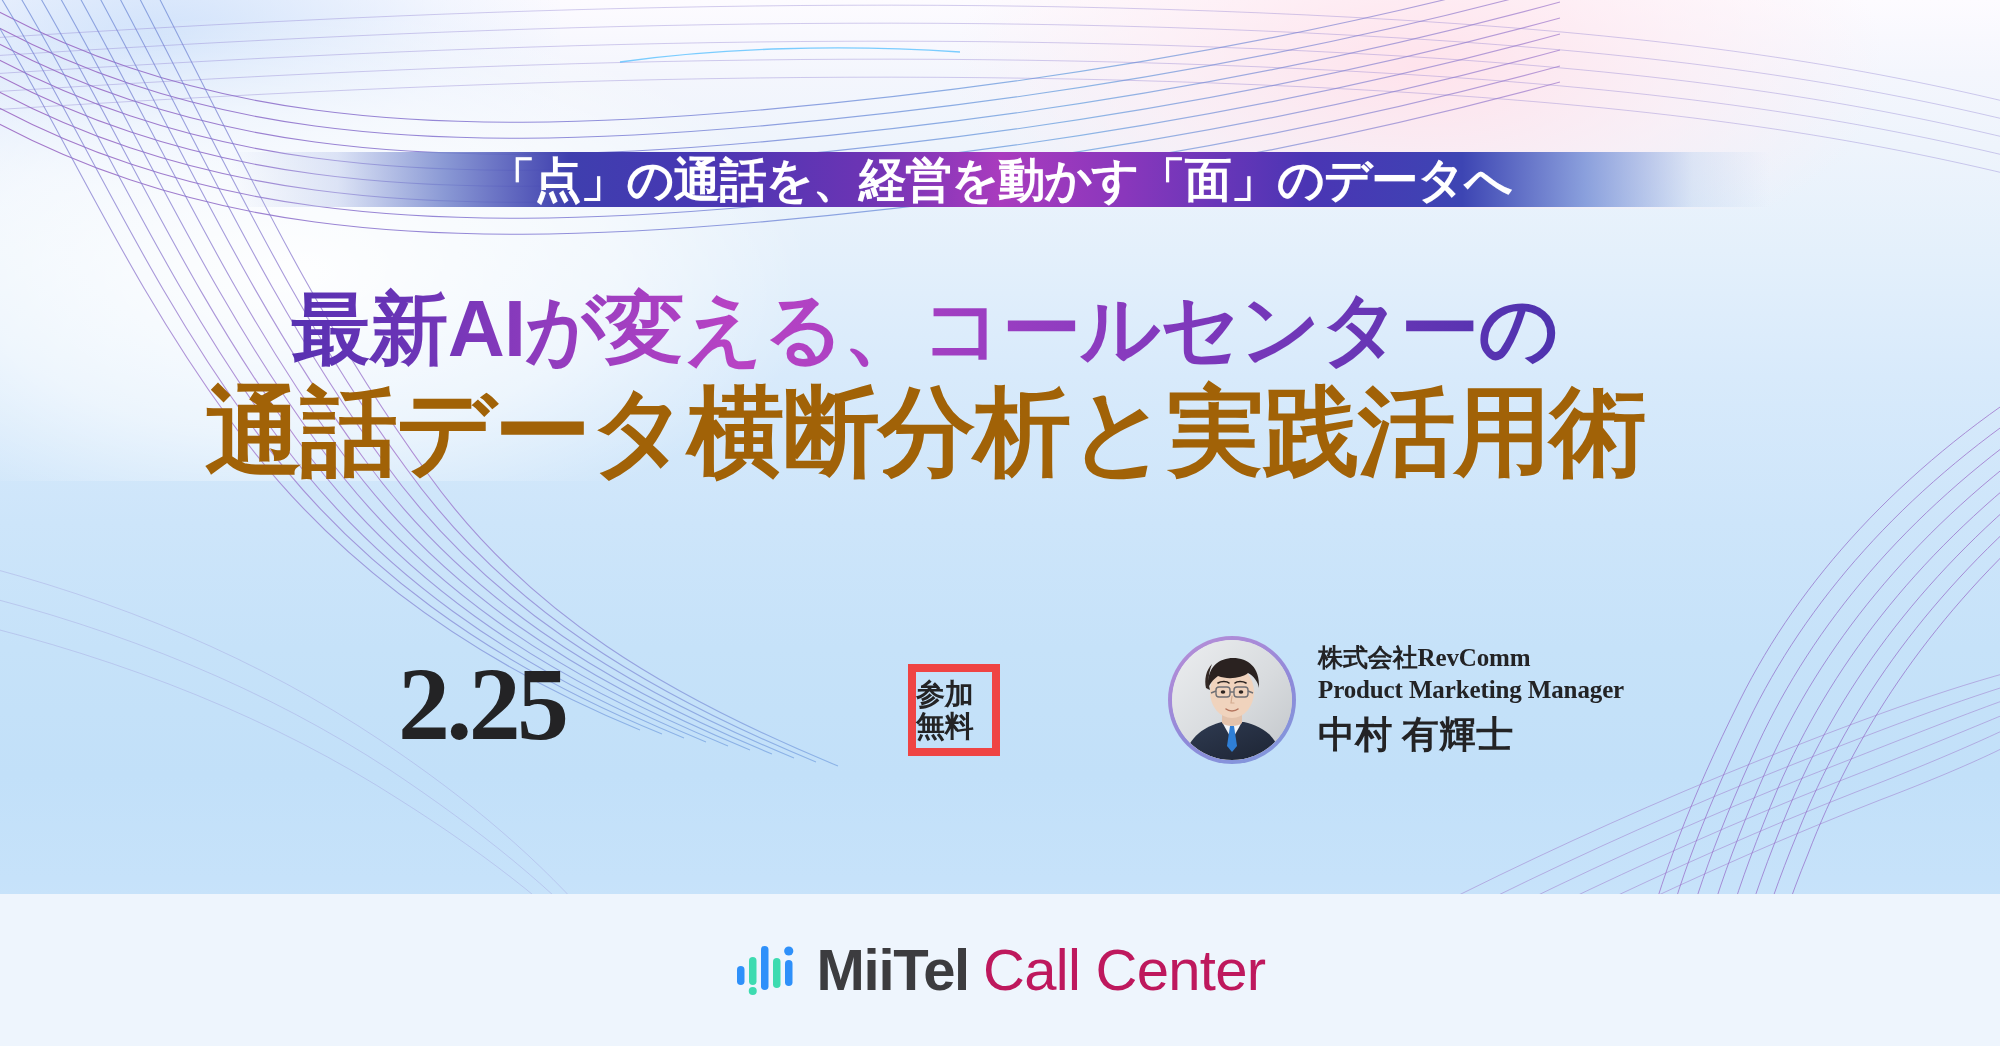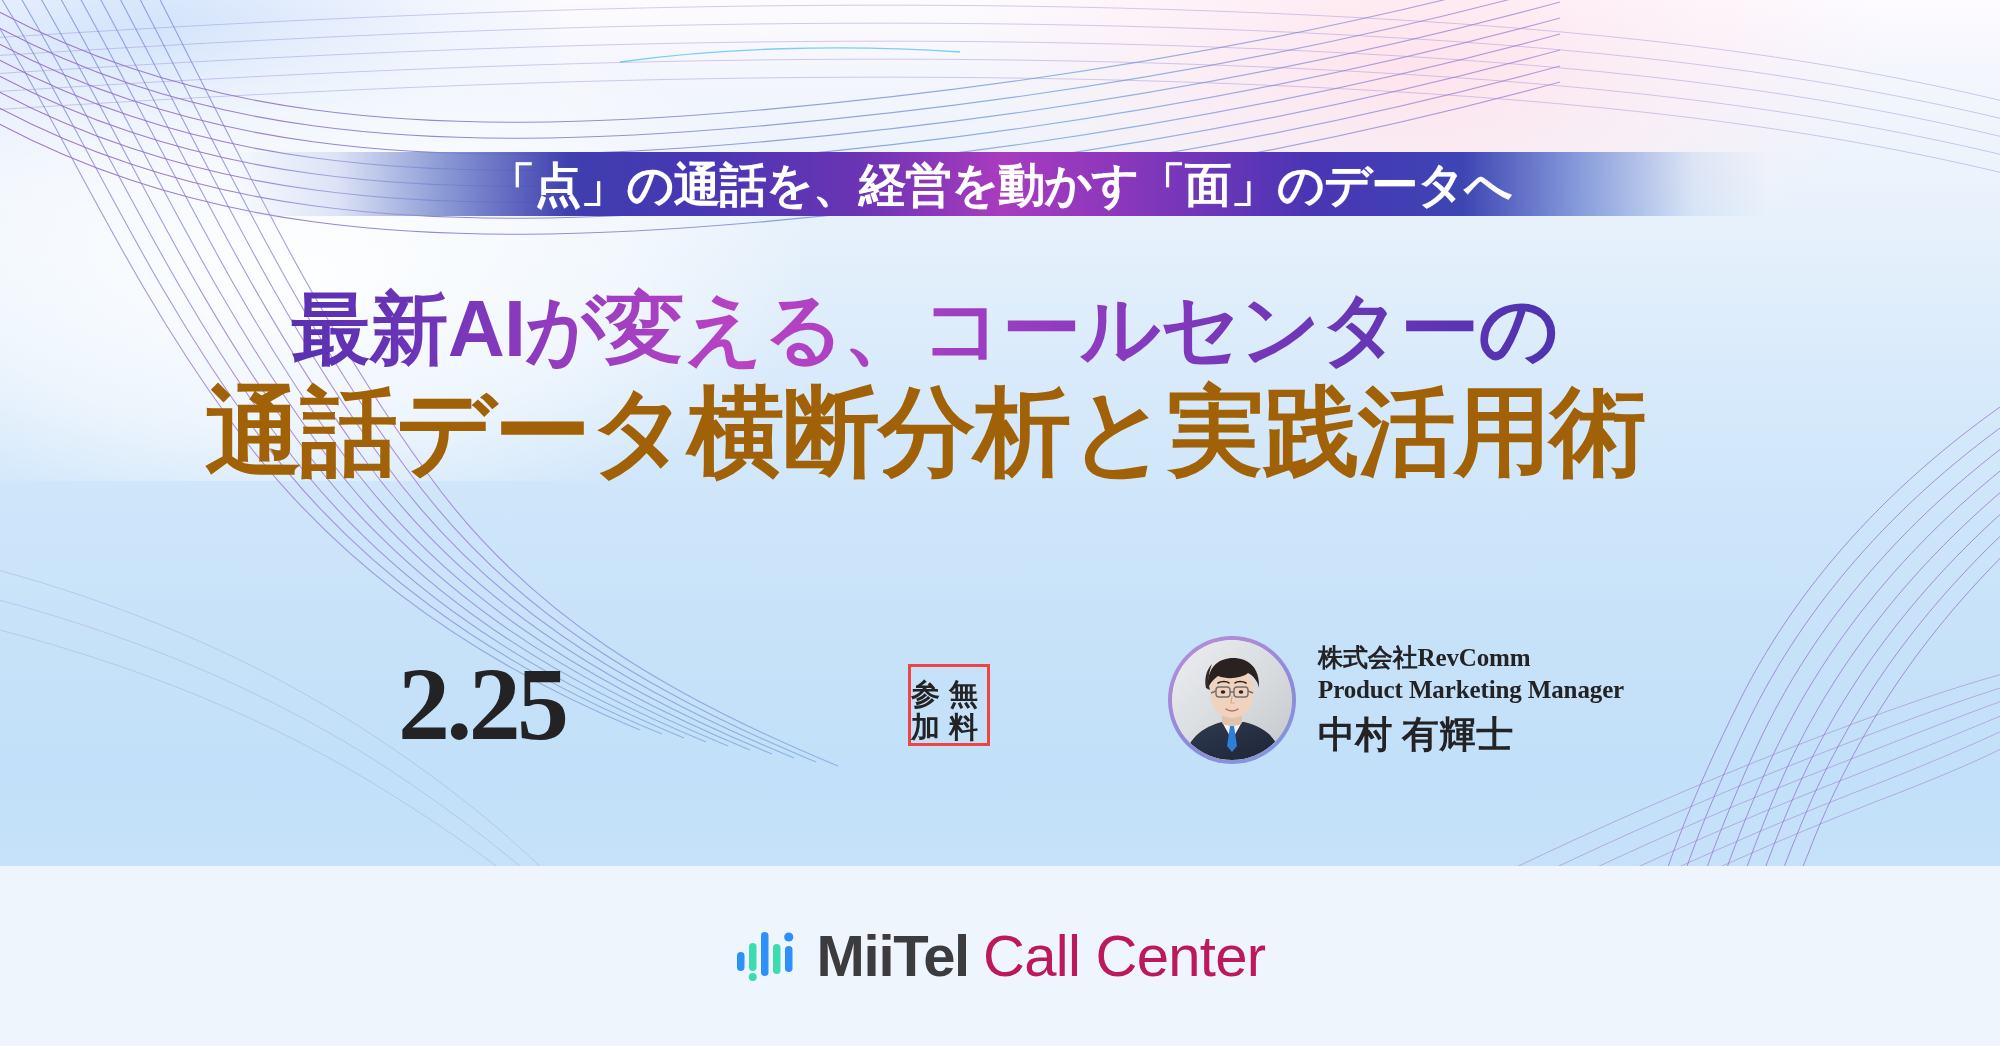--- a/index.html
+++ b/index.html
@@ -77,21 +77,21 @@
     position: absolute;
     inset: 0;
   }
 
   
   .subtitle-bar {
     position: absolute;
     left: 230px;
     top: 152px;
     width: 1540px;
-    height: 64px;
+    height: 55px;
     background: linear-gradient(90deg,
       rgba(255,255,255,0) 0%,
       rgba(185,198,235,0.45) 7%,
       rgba(118,135,205,0.85) 14%,
       #3f3fae 22%,
       #4637b3 30%,
       #6b34b4 41%,
       #a93bbe 50%,
       #8a37bc 58%,
       #4a35b4 70%,
@@ -202,23 +202,24 @@
     white-space: nowrap;
     margin-top: 2px;
   }
 
   .free-box {
     position: absolute;
     left: 908px;
     top: 36px;
     width: 76px;
     height: 76px;
-    border: 3px solid #ef4444;
-    display: flex;
-    align-items: flex-end;
+    border: 8px solid #ef4444;
+    display: flex;
+    flex-direction: column;
+    align-items: flex-start;
     justify-content: center;
   }
   .free-line {
     font-size: 29px;
     font-weight: 700;
     color: #232325;
     line-height: 1.12;
     letter-spacing: -0.01em;
   }
 
@@ -280,21 +281,21 @@
     white-space: nowrap;
     margin-top: 8px;
   }
 
   
   .logo-band {
     position: absolute;
     left: 0;
     bottom: 0;
     width: 2000px;
-    height: 180px;
+    height: 152px;
     background: #eef5fd;
     display: flex;
     align-items: center;
     justify-content: center;
   }
   .logo-row {
     display: flex;
     align-items: center;
     gap: 18px;
   }

